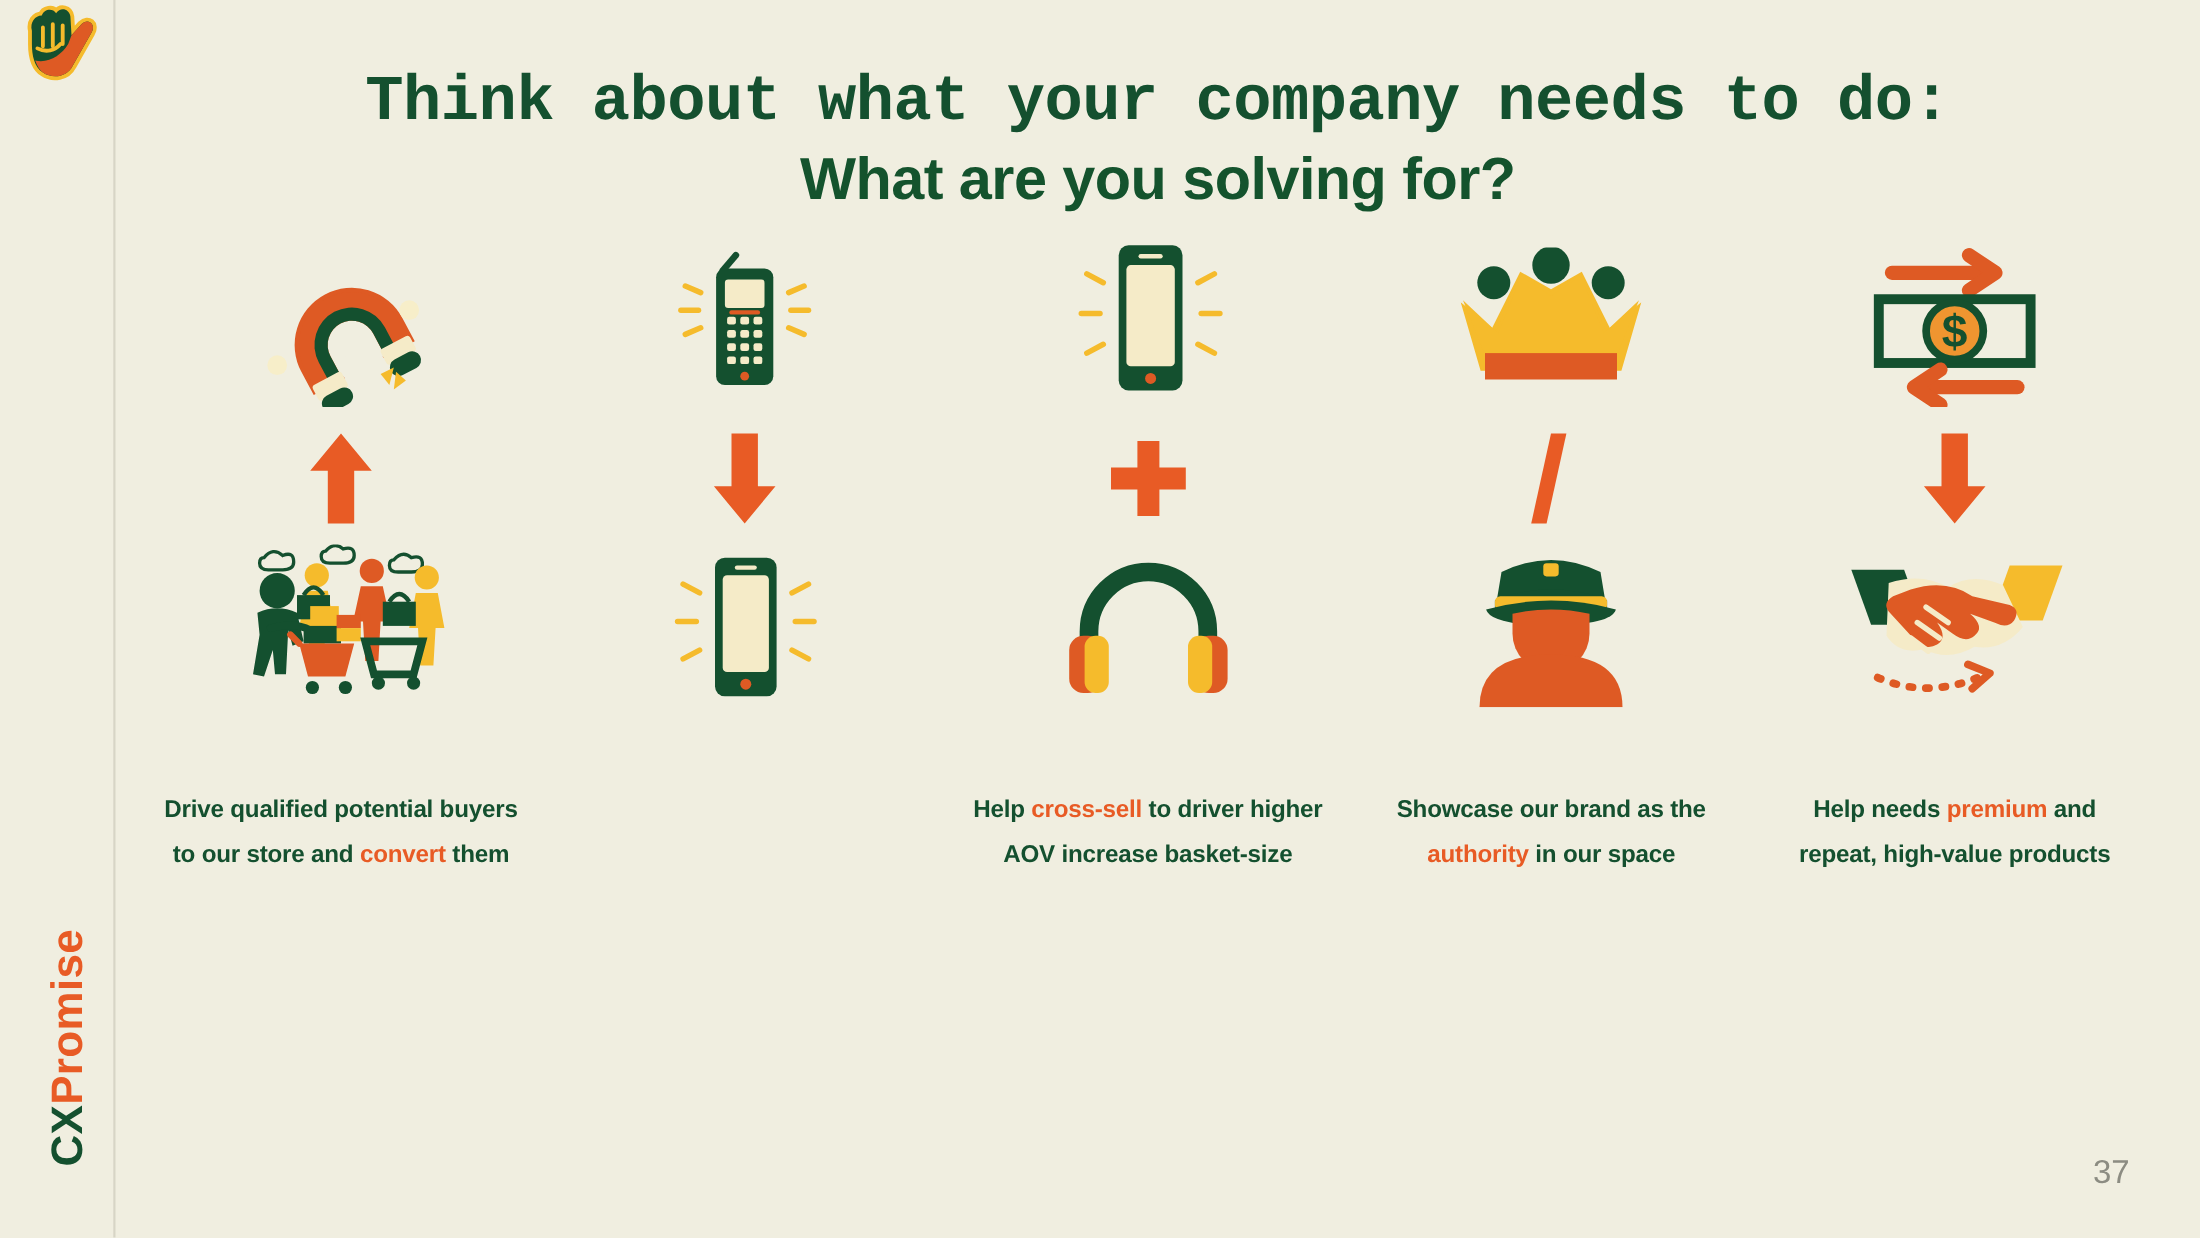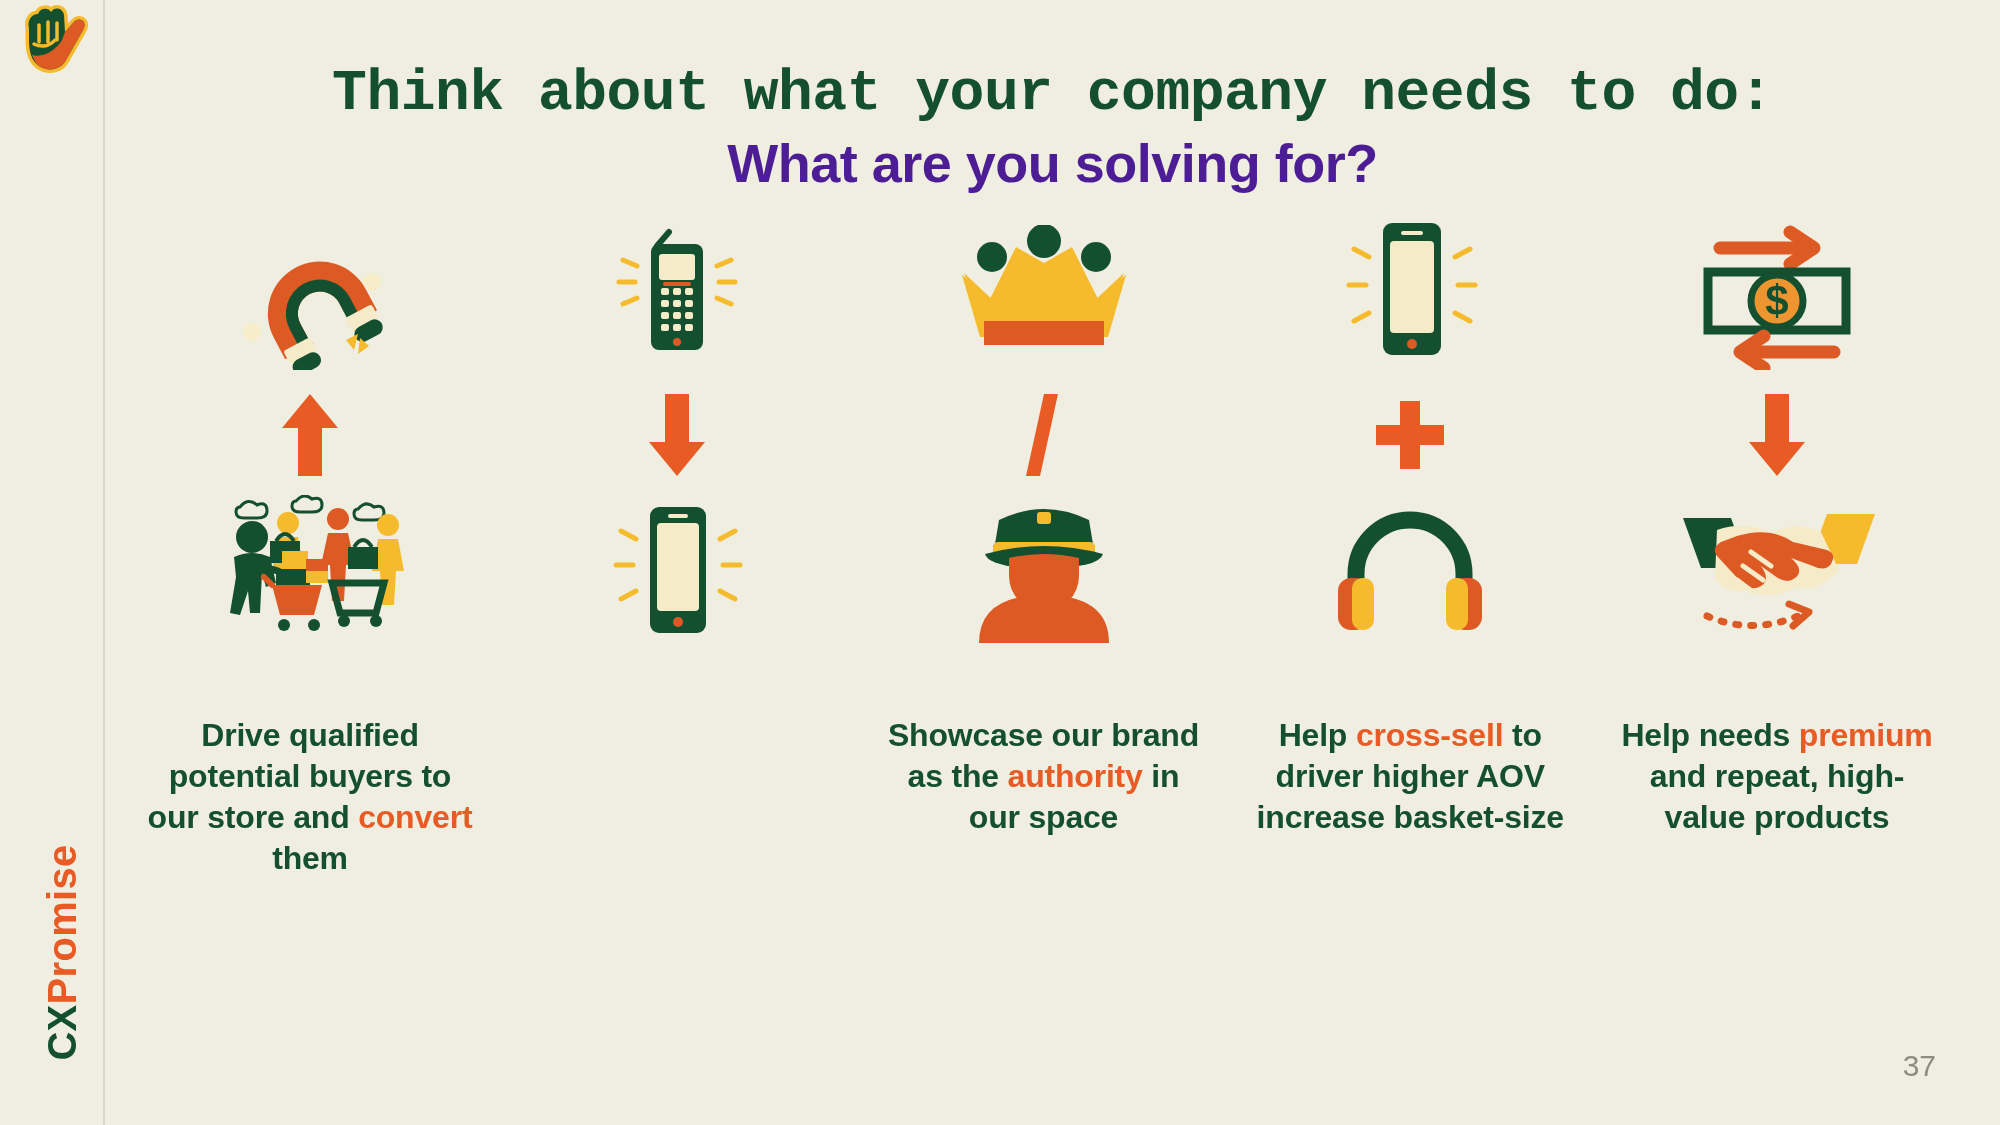--- a/index.html
+++ b/index.html
@@ -40,21 +40,21 @@
     text-align:center;
   }
   .title-l1{
     font-family:Liberation Mono, monospace;
     font-size:58px;line-height:64px;font-weight:bold;
     color:#14502f;
     letter-spacing:-0.5px;
   }
   .title-l2{
     font-size:54px;line-height:62px;font-weight:bold;
-    color:#4c1d95;
+    color:#14532d;
     letter-spacing:-0.5px;
     margin-top:6px;
   }
 
   
   .cols{
     position:absolute;left:105px;right:0;top:215px;
     display:flex;
     justify-content:space-between;
     padding:0 58px 0 40px;
@@ -72,21 +72,21 @@
     height:120px;width:100%;
     display:flex;align-items:center;justify-content:center;
   }
   .icon-bot{
     height:150px;width:100%;
     display:flex;align-items:center;justify-content:center;
   }
   .caption{
     margin-top:70px;
     text-align:center;
-    font-size:32px;line-height:41px;font-weight:bold;
+    font-size:22px;line-height:41px;font-weight:bold;
     color:#14502f;
     letter-spacing:-0.2px;
   }
   .hl{color:#e85b25;}
 
   
   .op-arrow-up, .op-arrow-down{width:64px;height:90px;}
 
   .pagenum{
     position:absolute;right:64px;bottom:42px;
@@ -254,56 +254,20 @@
             <path d="M118 44 L133 36"></path>
               <path d="M121 70 L138 70"></path>
               <path d="M118 96 L133 104"></path>
           </g>
         </svg>
       </div>
     </div>
 
     <div class="col">
       <div class="icon-top">
-        <svg viewBox="0 0 180 140" width="180" height="140">
-          <path d="M8 50 L40 112 L140 112 L172 50 L144 74 L118 22 L90 38 L62 22 L36 74 Z" fill="#f5bb2c"></path>
-          <path d="M8 50 L26 112 L154 112 L172 50 L140 76 L118 24 L90 40 L62 24 L40 76 Z" fill="#f5bb2c"></path>
-          <path d="M10 48 L34 108 L146 108 L170 48 L138 78 L117 26 L90 44 L63 26 L42 78 Z" fill="#f5bb2c"></path>
-          <rect x="30" y="96" width="120" height="24" fill="#de5a24"></rect>
-          <circle cx="90" cy="16" r="17" fill="#14502f"></circle>
-          <circle cx="38" cy="32" r="15" fill="#14502f"></circle>
-          <circle cx="142" cy="32" r="15" fill="#14502f"></circle>
-        </svg>
-      </div>
-      <div class="op">
-        <svg viewBox="0 0 60 90" width="60" height="90">
-          <path d="M44 4 L26 86 L12 86 L30 4 Z" fill="#e85b25"></path>
-        </svg>
-      </div>
-      <div class="icon-bot">
-        <svg viewBox="0 0 170 145" width="170" height="145">
-
-          <path d="M34 48 q51 -34 102 0 l0 8 q-51 -12 -102 0 z" fill="#14502f"></path>
-          <path d="M40 22 q45 -22 90 0 l4 24 q-49 -16 -98 0 z" fill="#14502f"></path>
-          <rect x="34" y="44" width="102" height="13" rx="5" fill="#f5bb2c"></rect>
-          <rect x="78" y="14" width="14" height="12" rx="3" fill="#f5bb2c"></rect>
-          <path d="M26 56 q59 -16 118 0 q-4 14 -59 14 q-55 0 -59 -14 z" fill="#14502f"></path>
-
-          <path d="M50 60 q35 -8 70 0 l0 18 a35 35 0 0 1 -70 0 z" fill="#de5a24"></path>
-
-          <path d="M20 145 q0 -48 65 -48 q65 0 65 48 z" fill="#de5a24"></path>
-        </svg>
-      </div>
-      <div class="caption">
-        <span>Showcase our brand as the </span><span class="hl">authority</span><span> in our space</span>
-      </div>
-    </div>
-
-    <div class="col">
-      <div class="icon-top">
         <svg viewBox="0 0 150 160" width="150" height="160">
           <rect x="48" y="8" width="58" height="132" rx="9" fill="#14502f"></rect>
           <rect x="55" y="26" width="44" height="92" rx="4" fill="#f5ebc8"></rect>
           <rect x="66" y="16" width="22" height="4" rx="2" fill="#f5ebc8"></rect>
           <circle cx="77" cy="129" r="5" fill="#de5a24"></circle>
           <g stroke="#f5bb2c" stroke-width="5" stroke-linecap="round">
             <path d="M34 42 L19 34"></path>
               <path d="M31 70 L14 70"></path>
               <path d="M34 98 L19 106"></path>
             <path d="M120 42 L135 34"></path>
@@ -326,20 +290,56 @@
           <rect x="116" y="78" width="22" height="52" rx="10" fill="#f5bb2c"></rect>
         </svg>
       </div>
       <div class="caption">
         <span>Help </span><span class="hl">cross-sell</span><span> to driver higher AOV increase basket-size</span>
       </div>
     </div>
 
     <div class="col">
       <div class="icon-top">
+        <svg viewBox="0 0 180 140" width="180" height="140">
+          <path d="M8 50 L40 112 L140 112 L172 50 L144 74 L118 22 L90 38 L62 22 L36 74 Z" fill="#f5bb2c"></path>
+          <path d="M8 50 L26 112 L154 112 L172 50 L140 76 L118 24 L90 40 L62 24 L40 76 Z" fill="#f5bb2c"></path>
+          <path d="M10 48 L34 108 L146 108 L170 48 L138 78 L117 26 L90 44 L63 26 L42 78 Z" fill="#f5bb2c"></path>
+          <rect x="30" y="96" width="120" height="24" fill="#de5a24"></rect>
+          <circle cx="90" cy="16" r="17" fill="#14502f"></circle>
+          <circle cx="38" cy="32" r="15" fill="#14502f"></circle>
+          <circle cx="142" cy="32" r="15" fill="#14502f"></circle>
+        </svg>
+      </div>
+      <div class="op">
+        <svg viewBox="0 0 60 90" width="60" height="90">
+          <path d="M44 4 L26 86 L12 86 L30 4 Z" fill="#e85b25"></path>
+        </svg>
+      </div>
+      <div class="icon-bot">
+        <svg viewBox="0 0 170 145" width="170" height="145">
+
+          <path d="M34 48 q51 -34 102 0 l0 8 q-51 -12 -102 0 z" fill="#14502f"></path>
+          <path d="M40 22 q45 -22 90 0 l4 24 q-49 -16 -98 0 z" fill="#14502f"></path>
+          <rect x="34" y="44" width="102" height="13" rx="5" fill="#f5bb2c"></rect>
+          <rect x="78" y="14" width="14" height="12" rx="3" fill="#f5bb2c"></rect>
+          <path d="M26 56 q59 -16 118 0 q-4 14 -59 14 q-55 0 -59 -14 z" fill="#14502f"></path>
+
+          <path d="M50 60 q35 -8 70 0 l0 18 a35 35 0 0 1 -70 0 z" fill="#de5a24"></path>
+
+          <path d="M20 145 q0 -48 65 -48 q65 0 65 48 z" fill="#de5a24"></path>
+        </svg>
+      </div>
+      <div class="caption">
+        <span>Showcase our brand as the </span><span class="hl">authority</span><span> in our space</span>
+      </div>
+    </div>
+
+    <div class="col">
+      <div class="icon-top">
         <svg viewBox="0 0 170 150" width="170" height="150">
           <path d="M28 28 L110 28" stroke="#de5a24" stroke-width="13" stroke-linecap="round"></path>
           <path d="M98 12 L122 28 L98 44" fill="none" stroke="#de5a24" stroke-width="13" stroke-linecap="round" stroke-linejoin="round"></path>
           <rect x="16" y="52" width="138" height="58" fill="none" stroke="#14502f" stroke-width="9"></rect>
           <circle cx="85" cy="81" r="26" fill="#ef9530" stroke="#14502f" stroke-width="7"></circle>
           <text x="85" y="95" font-family="'Liberation Sans',sans-serif" font-size="42" font-weight="bold" fill="#14502f" text-anchor="middle">$</text>
           <path d="M142 132 L60 132" stroke="#de5a24" stroke-width="13" stroke-linecap="round"></path>
           <path d="M72 116 L48 132 L72 148" fill="none" stroke="#de5a24" stroke-width="13" stroke-linecap="round" stroke-linejoin="round"></path>
         </svg>
       </div>

